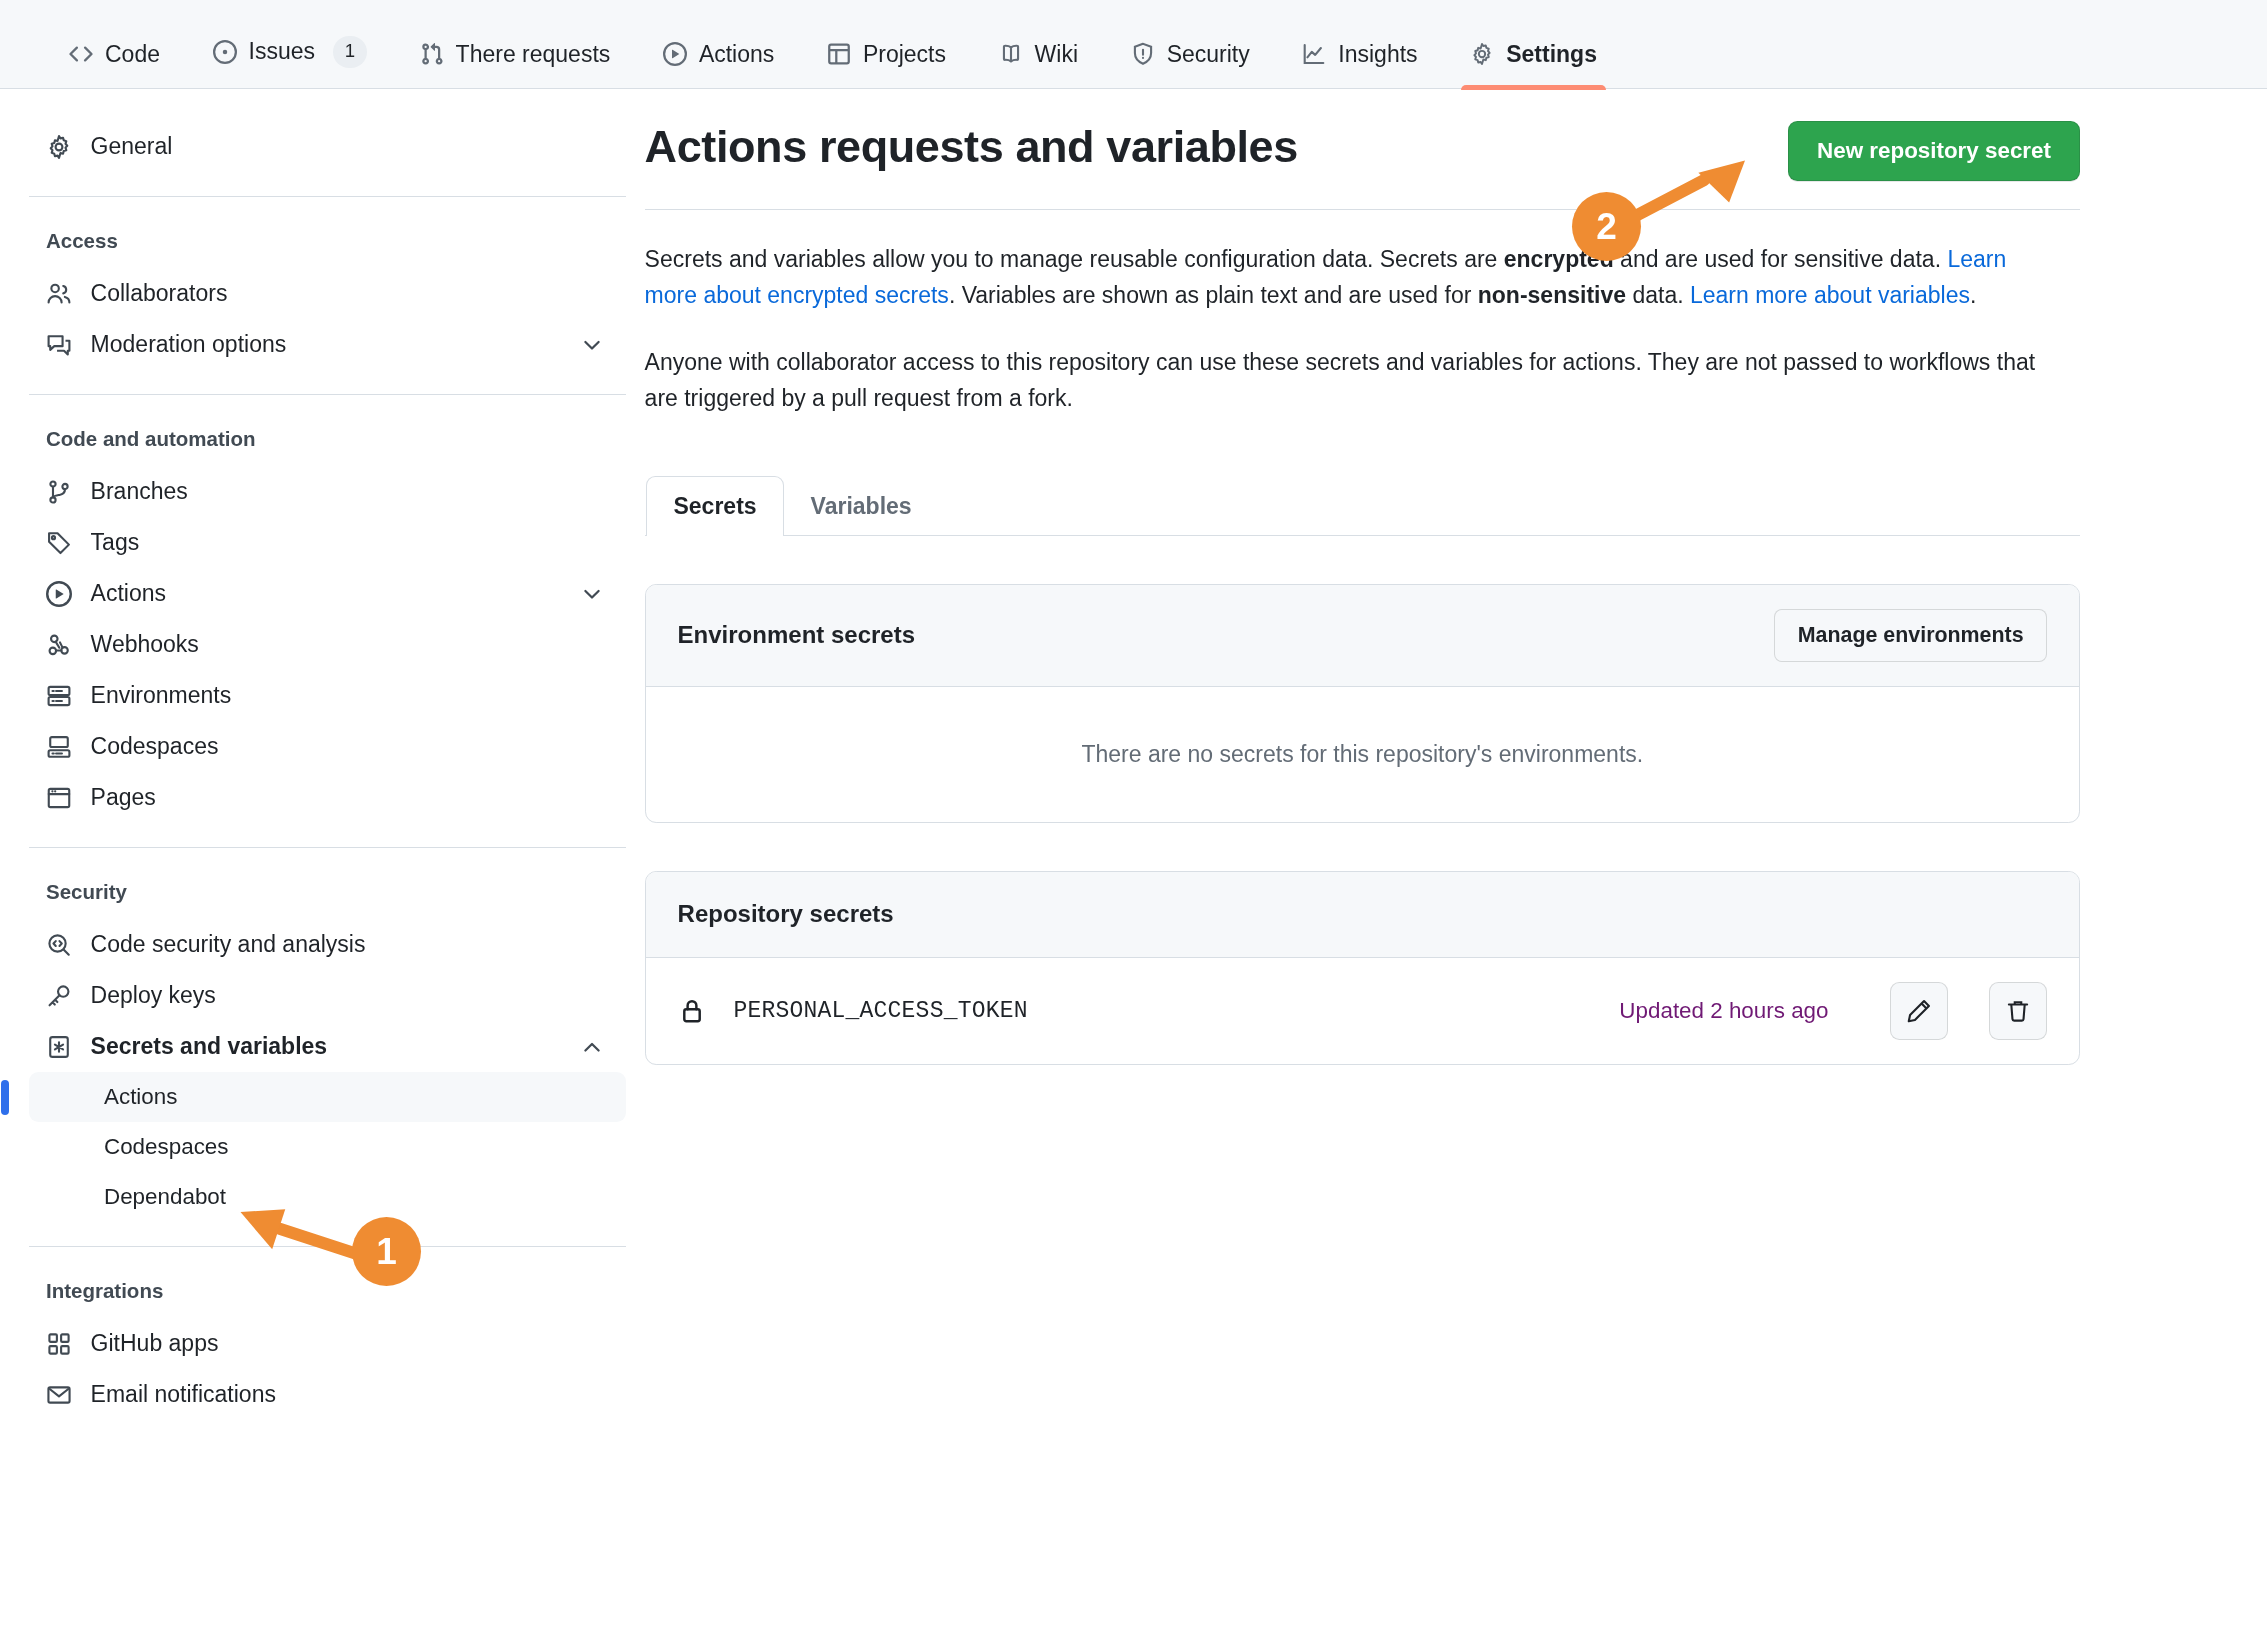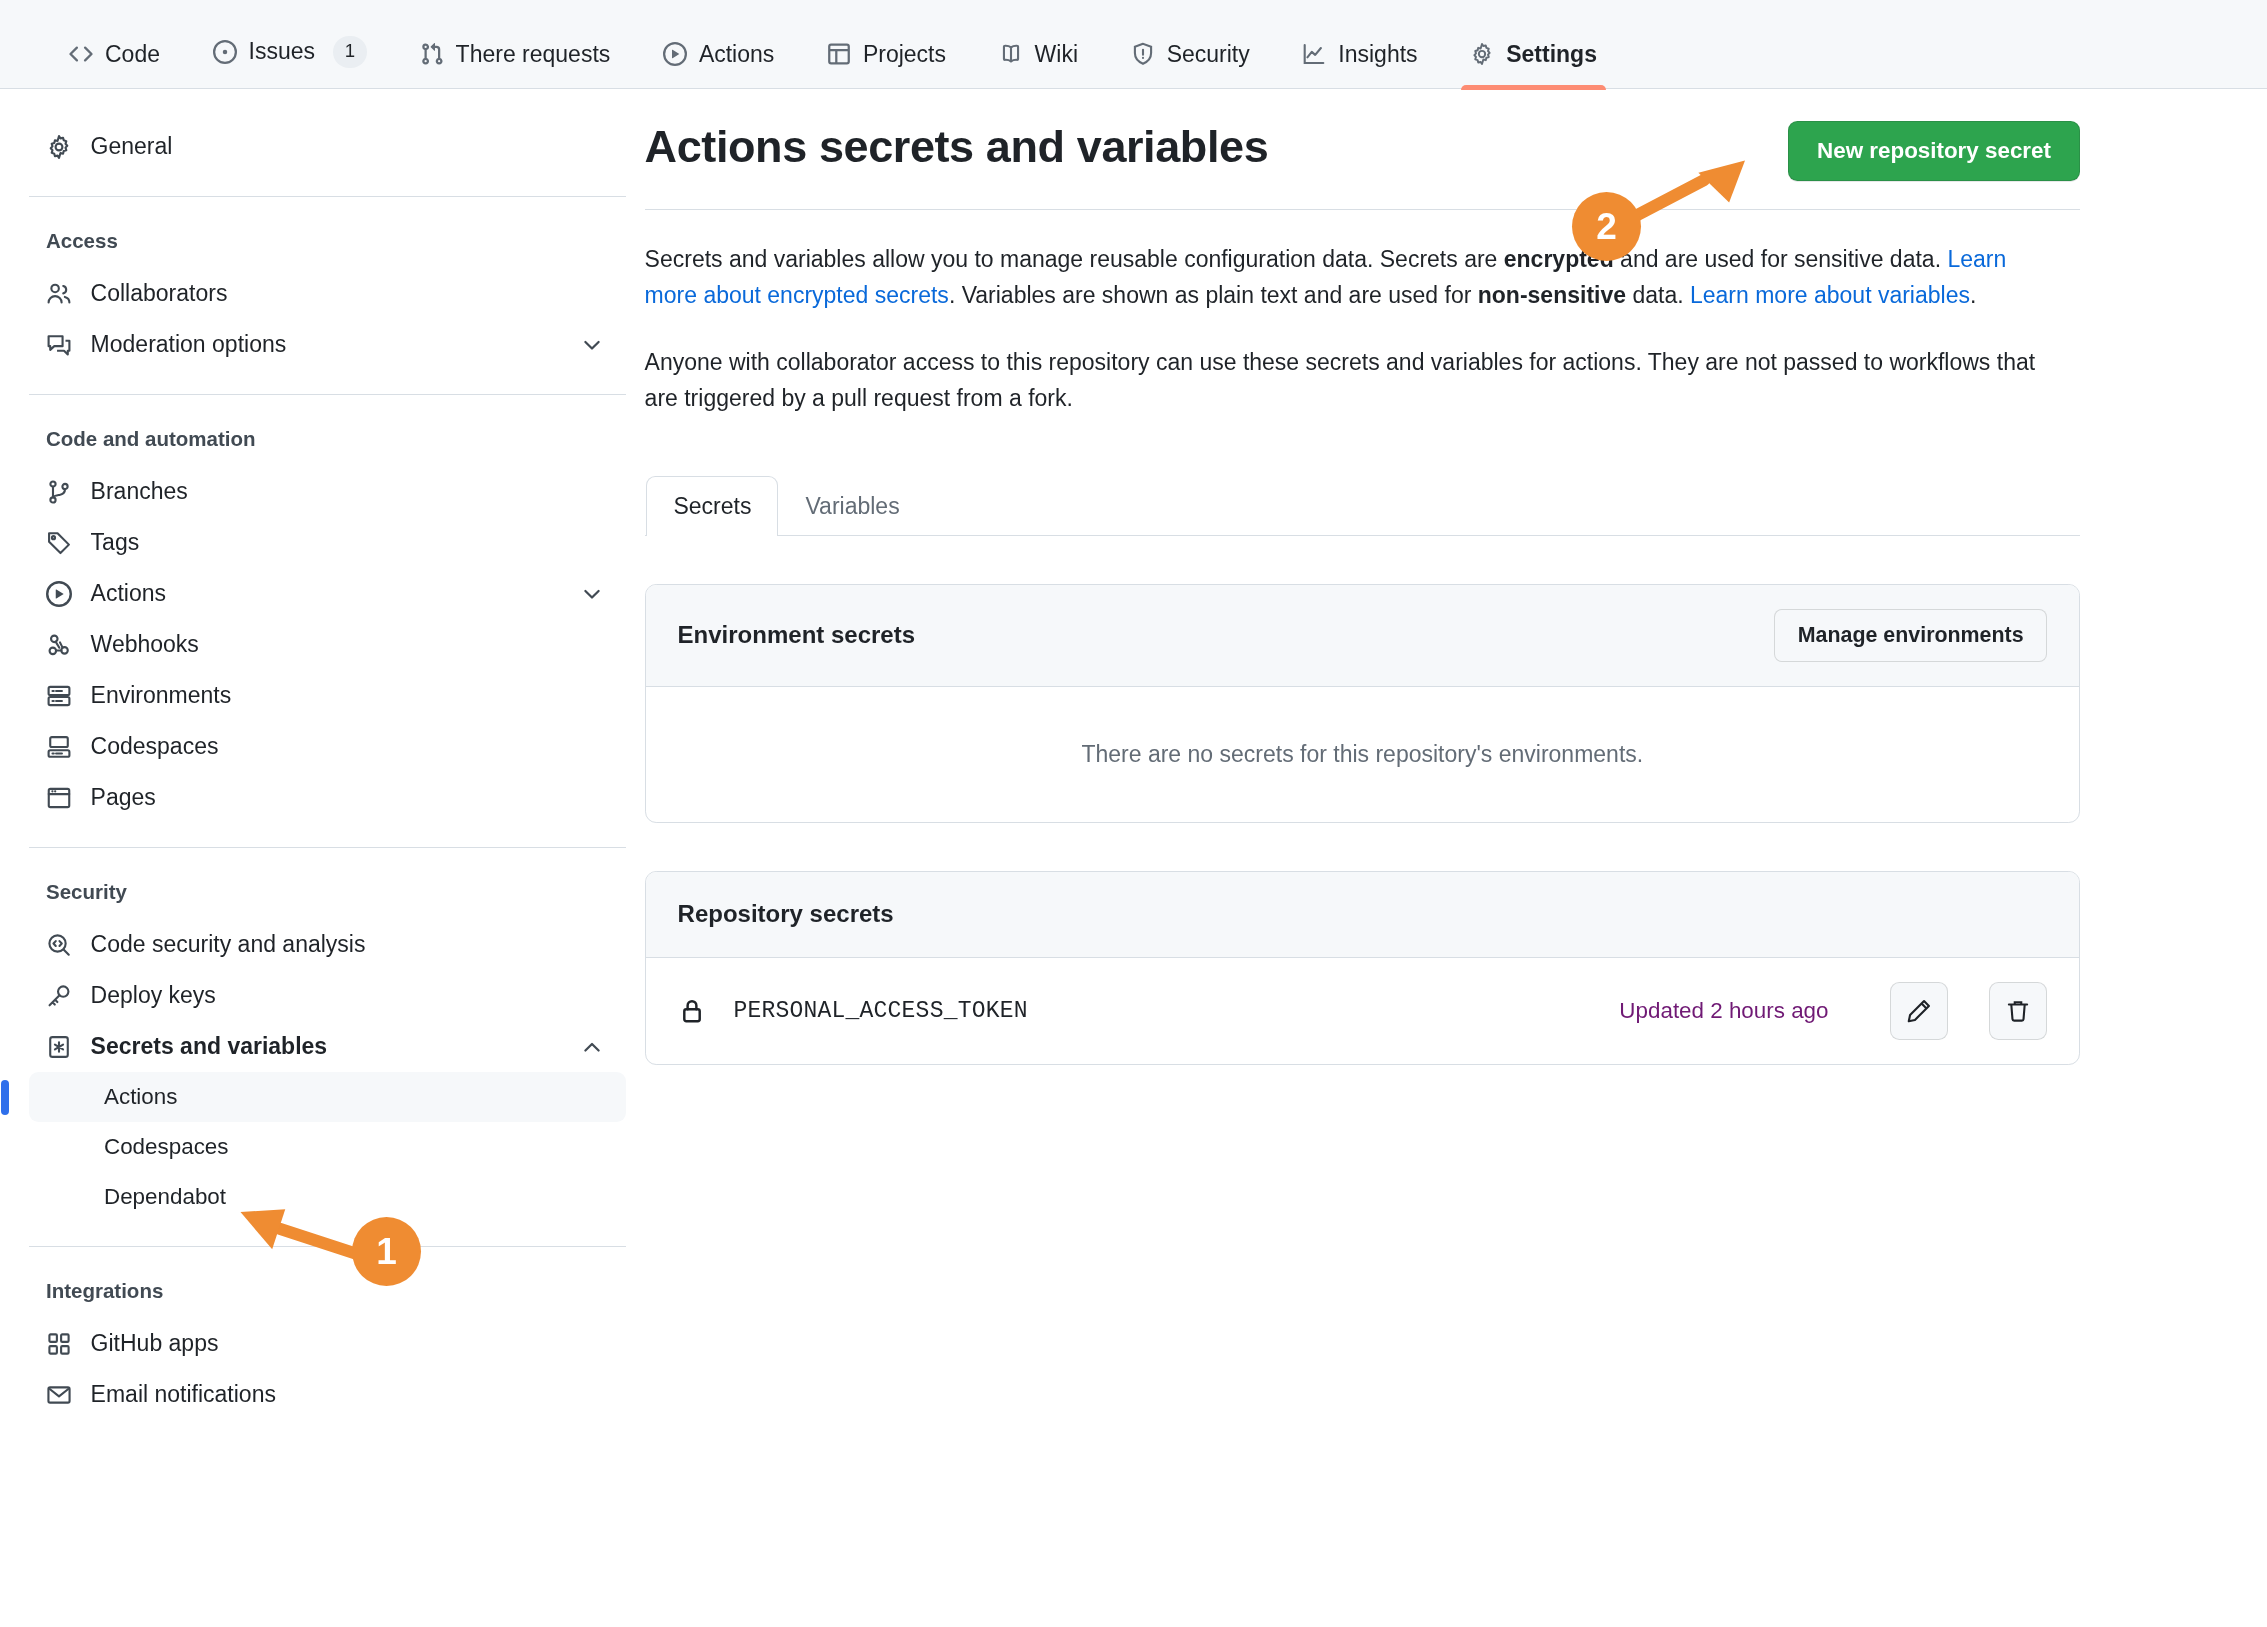--- a/index.html
+++ b/index.html
@@ -185,20 +185,21 @@
   .desc a { color: #0969da; text-decoration: none; }
   .desc b { font-weight: bold; }
 
   
   .tabs {
     display: flex;
     align-items: flex-end;
     margin-top: 58px;
     border-bottom: 1.9px solid #d8dee4;
     padding-left: 1.9px;
+    font-weight: bold;
   }
   .tab {
     font-size: 23px;
     padding: 16px 26px;
     color: #636c76;
     cursor: pointer;
     border: 1.9px solid transparent;
     border-bottom: none;
     border-radius: 9.3px 9.3px 0 0;
     position: relative;
@@ -606,21 +607,21 @@
         </span>
         <span class="s-label">Email notifications</span>
       </li>
     </ul>
 
   </aside>
 
   <main class="main">
 
     <div class="main-head">
-      <h1 class="page-title">Actions secrets and variables</h1>
+      <h1 class="page-title">Actions requests and variables</h1>
       <button class="btn-primary">New repository secret</button>
     </div>
 
     <p class="desc">
       <span>Secrets and variables allow you to manage reusable configuration data. Secrets are </span><b>encrypted</b><span> and are used for sensitive data. </span><a href="#">Learn more about encrypted secrets</a><span>. Variables are shown as plain text and are used for </span><b>non-sensitive</b><span> data. </span><a href="#">Learn more about variables</a><span>.</span>
     </p>
 
     <p class="desc">Anyone with collaborator access to this repository can use these secrets and variables for actions. They are not passed to workflows that are triggered by a pull request from a fork.</p>
 
     <div class="tabs">

